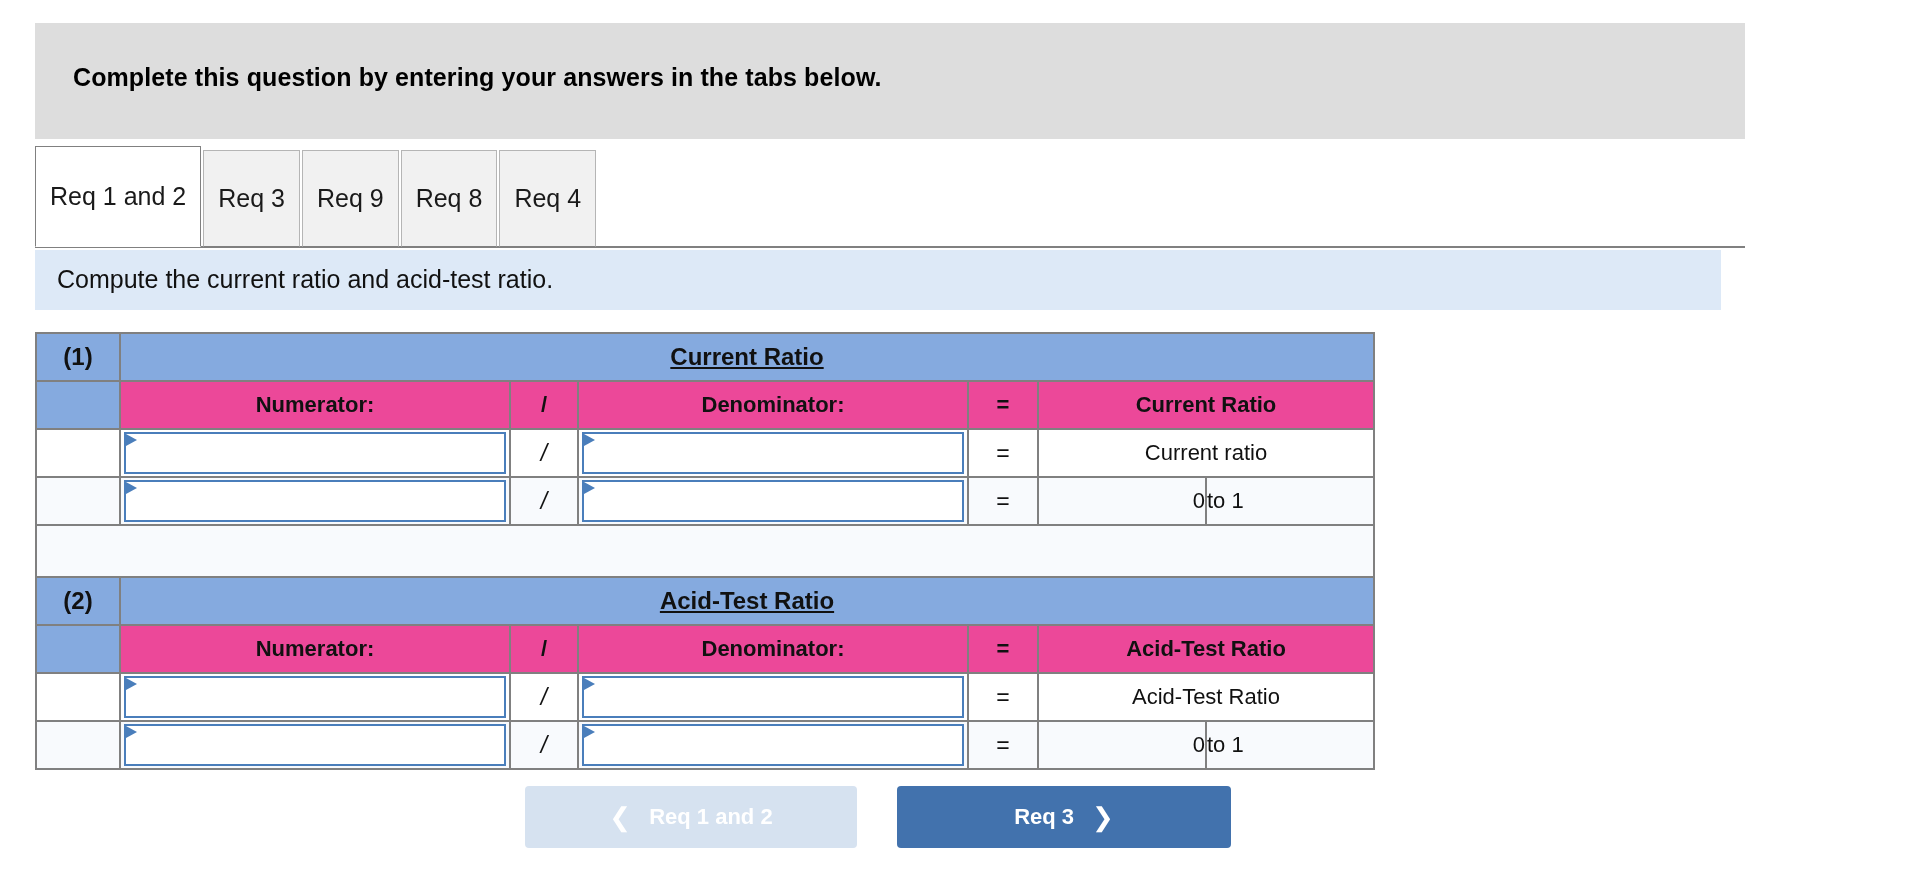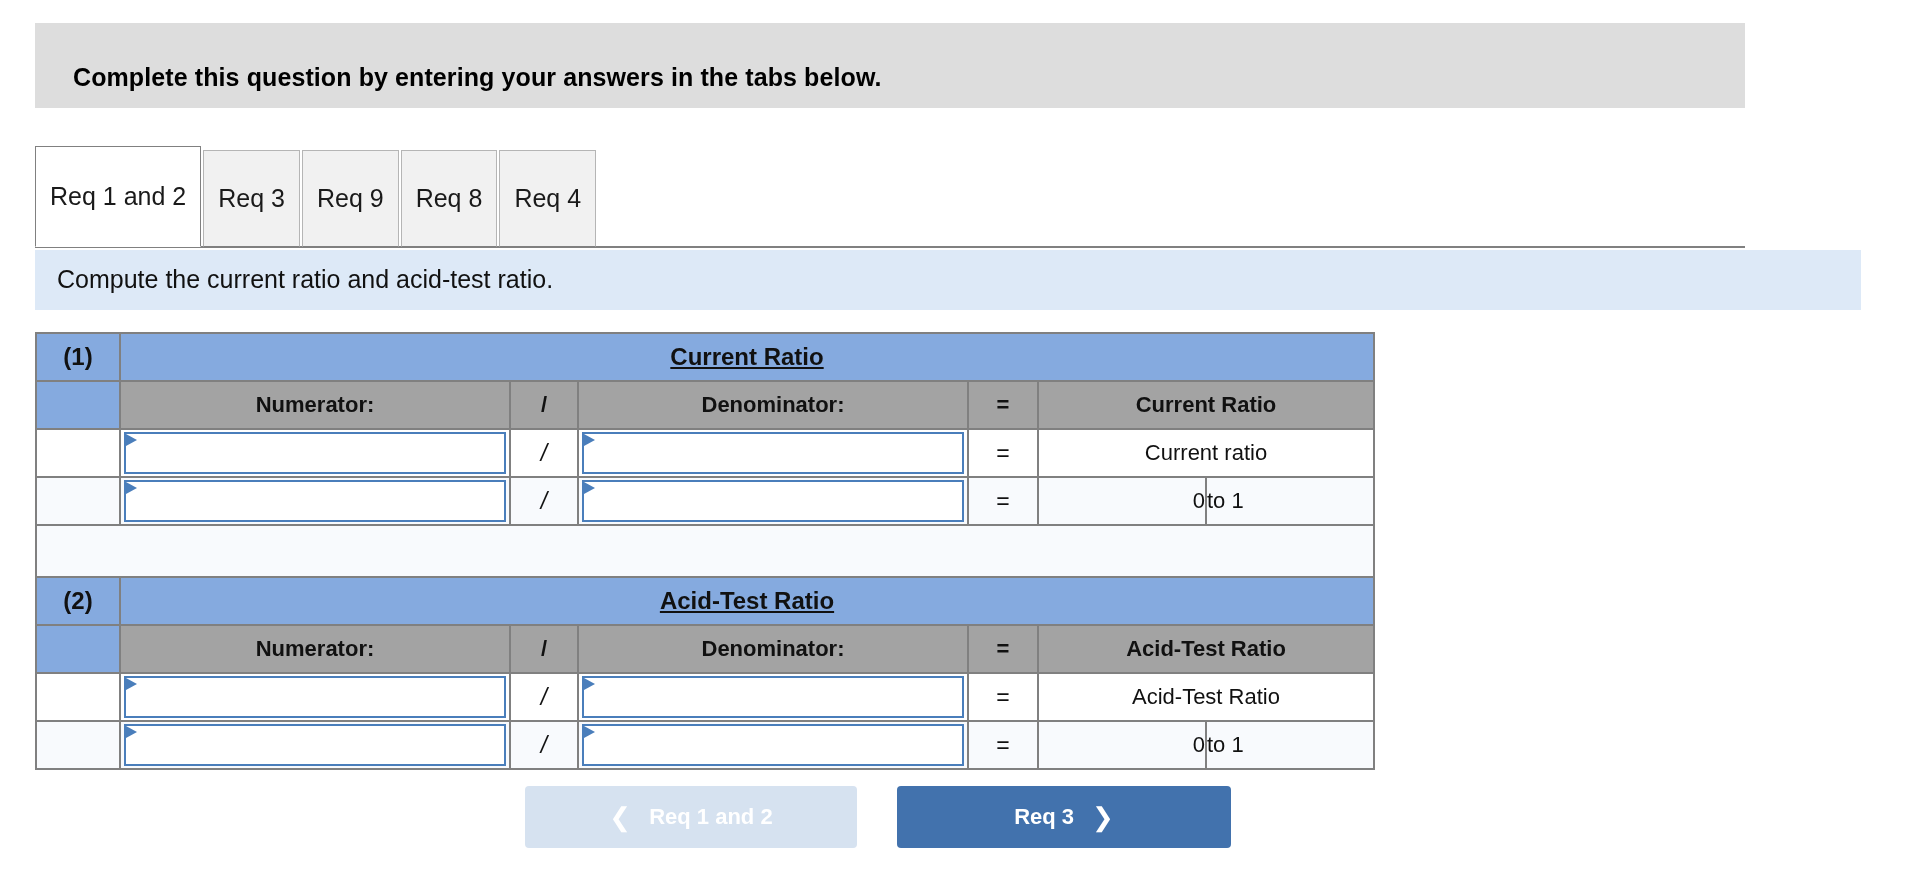--- a/index.html
+++ b/index.html
@@ -14,21 +14,21 @@
     overflow: hidden;
     position: relative;
   }
 
   
   .banner {
     position: absolute;
     left: 35px;
     top: 23px;
     width: 1710px;
-    height: 85px;
+    height: 116px;
     background: #dddddd;
     box-sizing: border-box;
   }
   .banner-text {
     position: absolute;
     left: 38px;
     top: 40px;
     font-size: 25px;
     font-weight: bold;
     color: #000000;
@@ -85,21 +85,21 @@
     height: 2px;
     background: #808080;
     z-index: 0;
   }
 
   
   .reqbar {
     position: absolute;
     left: 35px;
     top: 250px;
-    width: 1826px;
+    width: 1686px;
     height: 60px;
     background: #dde9f7;
     box-sizing: border-box;
   }
   .reqbar-text {
     position: absolute;
     left: 22px;
     top: 15px;
     font-size: 25px;
     color: #111111;
@@ -127,21 +127,21 @@
   
   .col-idx   { width: 84px; }
   .col-num   { width: 390px; }
   .col-slash { width: 68px; }
   .col-den   { width: 390px; }
   .col-eq    { width: 70px; }
   .col-val   { width: 168px; }
   .col-to1   { width: 168px; }
 
   .hdr {
-    background: #a3a3a3;
+    background: #ec4899;
     font-weight: bold;
     text-align: center;
   }
   .hdr-title {
     background: #85aadf;
     text-align: center;
     font-weight: bold;
     font-size: 24px;
     text-decoration: underline;
     height: 52px;

